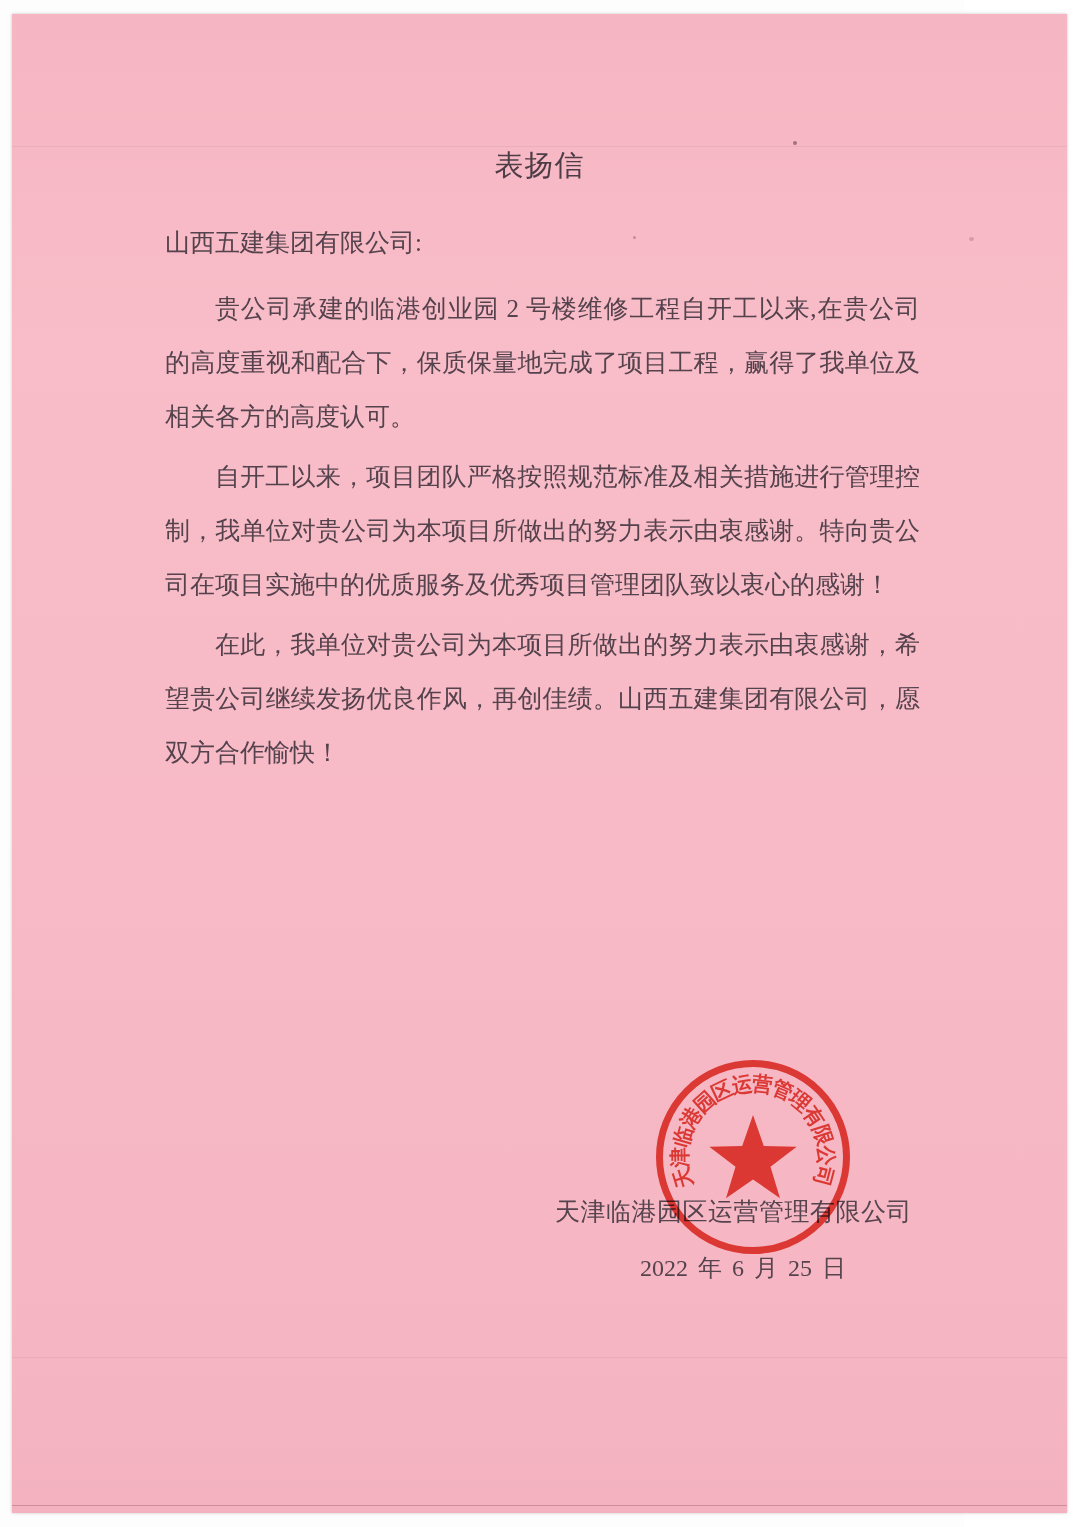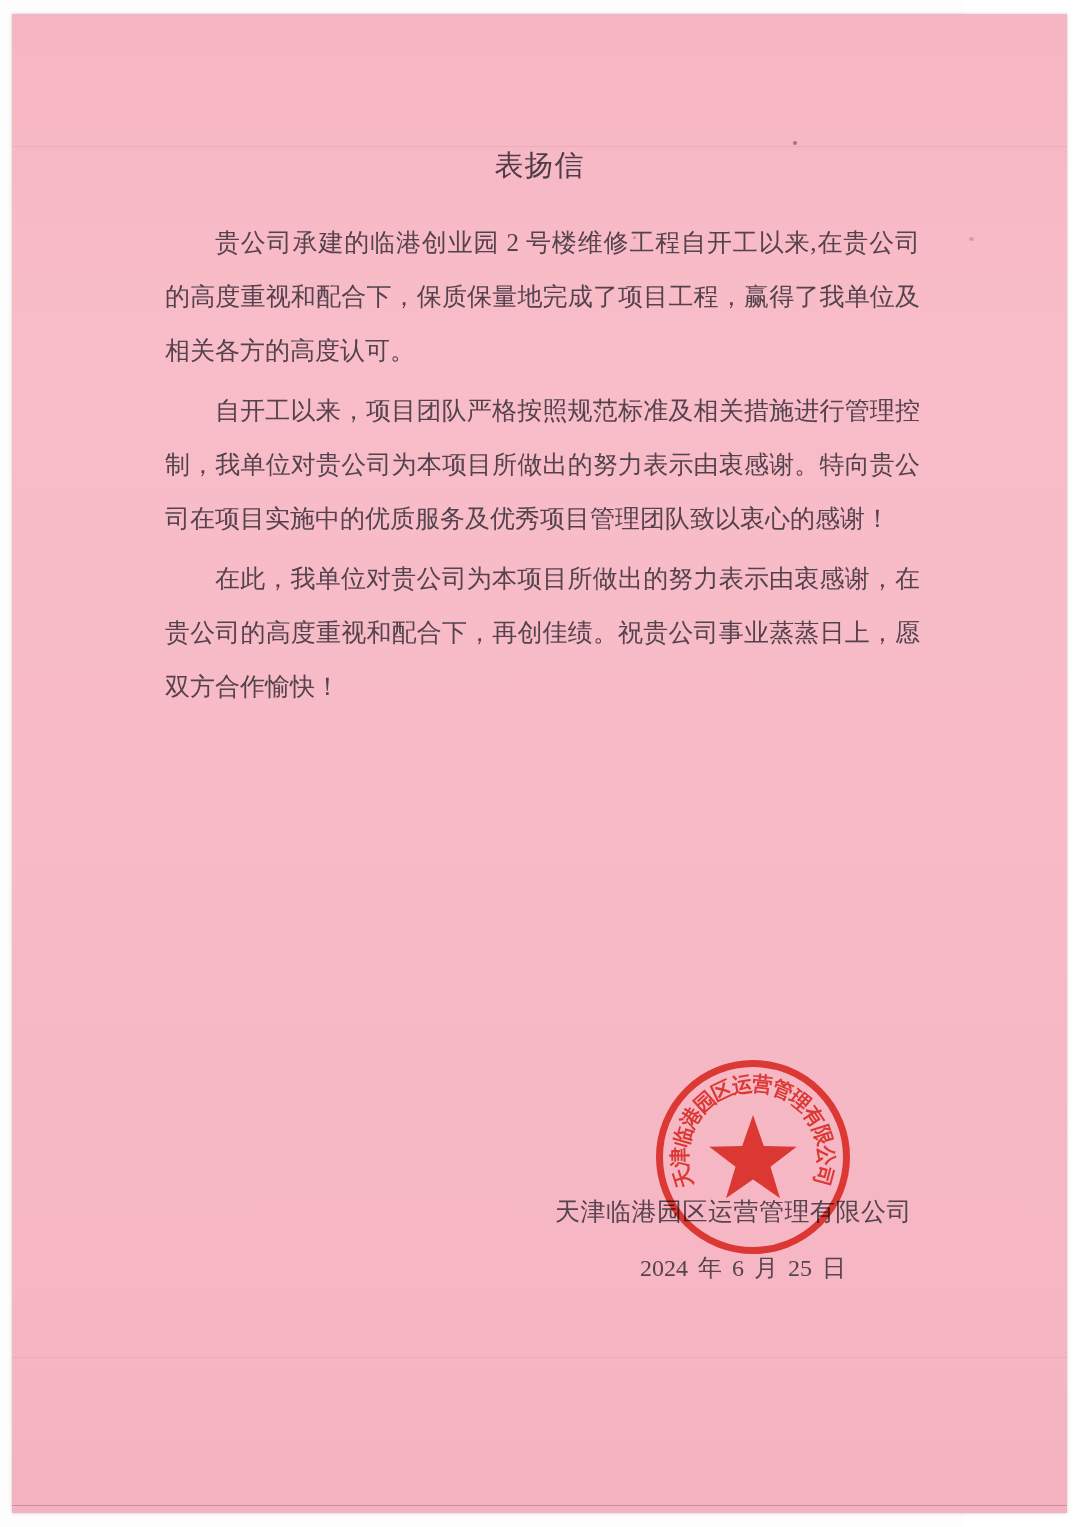--- a/index.html
+++ b/index.html
@@ -91,27 +91,28 @@
     <div class="fold-line f1"></div>
     <div class="fold-line f2"></div>
     <div class="fold-line f3"></div>
     <div class="speck s1"></div>
     <div class="speck s2"></div>
     <div class="speck s3"></div>
 
     <div class="letter-title">表扬信</div>
 
     <div class="letter-body">
+      <p class="salutation">山西五建集团有限公司:</p>
       <p class="para">贵公司承建的临港创业园 2 号楼维修工程自开工以来,在贵公司的高度重视和配合下，保质保量地完成了项目工程，赢得了我单位及相关各方的高度认可。</p>
       <p class="para">自开工以来，项目团队严格按照规范标准及相关措施进行管理控制，我单位对贵公司为本项目所做出的努力表示由衷感谢。特向贵公司在项目实施中的优质服务及优秀项目管理团队致以衷心的感谢！</p>
-      <p class="para">在此，我单位对贵公司为本项目所做出的努力表示由衷感谢，在贵公司的高度重视和配合下，再创佳绩。祝贵公司事业蒸蒸日上，愿双方合作愉快！</p>
+      <p class="para">在此，我单位对贵公司为本项目所做出的努力表示由衷感谢，希望贵公司继续发扬优良作风，再创佳绩。山西五建集团有限公司，愿双方合作愉快！</p>
     </div>
 
     <div class="signature-line">天津临港园区运营管理有限公司</div>
-    <div class="date-line">2024 年 6 月 25 日</div>
+    <div class="date-line">2022 年 6 月 25 日</div>
 
     <svg class="company-seal" viewBox="0 0 200 200" xmlns="http://www.w3.org/2000/svg">
       <circle cx="100" cy="100" r="93.5" fill="none" stroke="#e03a2e" stroke-width="7"></circle>
       <path id="sealArc" d="M 40.2 127.9 A 66 66 0 1 1 159.8 127.9" fill="none" stroke="none"></path>
       <text font-size="21" fill="#e03a2e" letter-spacing="-1.5" font-family="'Liberation Serif', serif" font-weight="bold">
         <textPath href="#sealArc" startOffset="0" textLength="262" lengthAdjust="spacingAndGlyphs">天津临港园区运营管理有限公司</textPath>
       </text>
       <path fill="#e03a2e" d="M100,58 L110.8,89.1 L143.7,89.8 L117.5,109.7 L127,141.2 L100,122.4 L73,141.2 L82.5,109.7 L56.3,89.8 L89.2,89.1 Z"></path>
     </svg>
 

